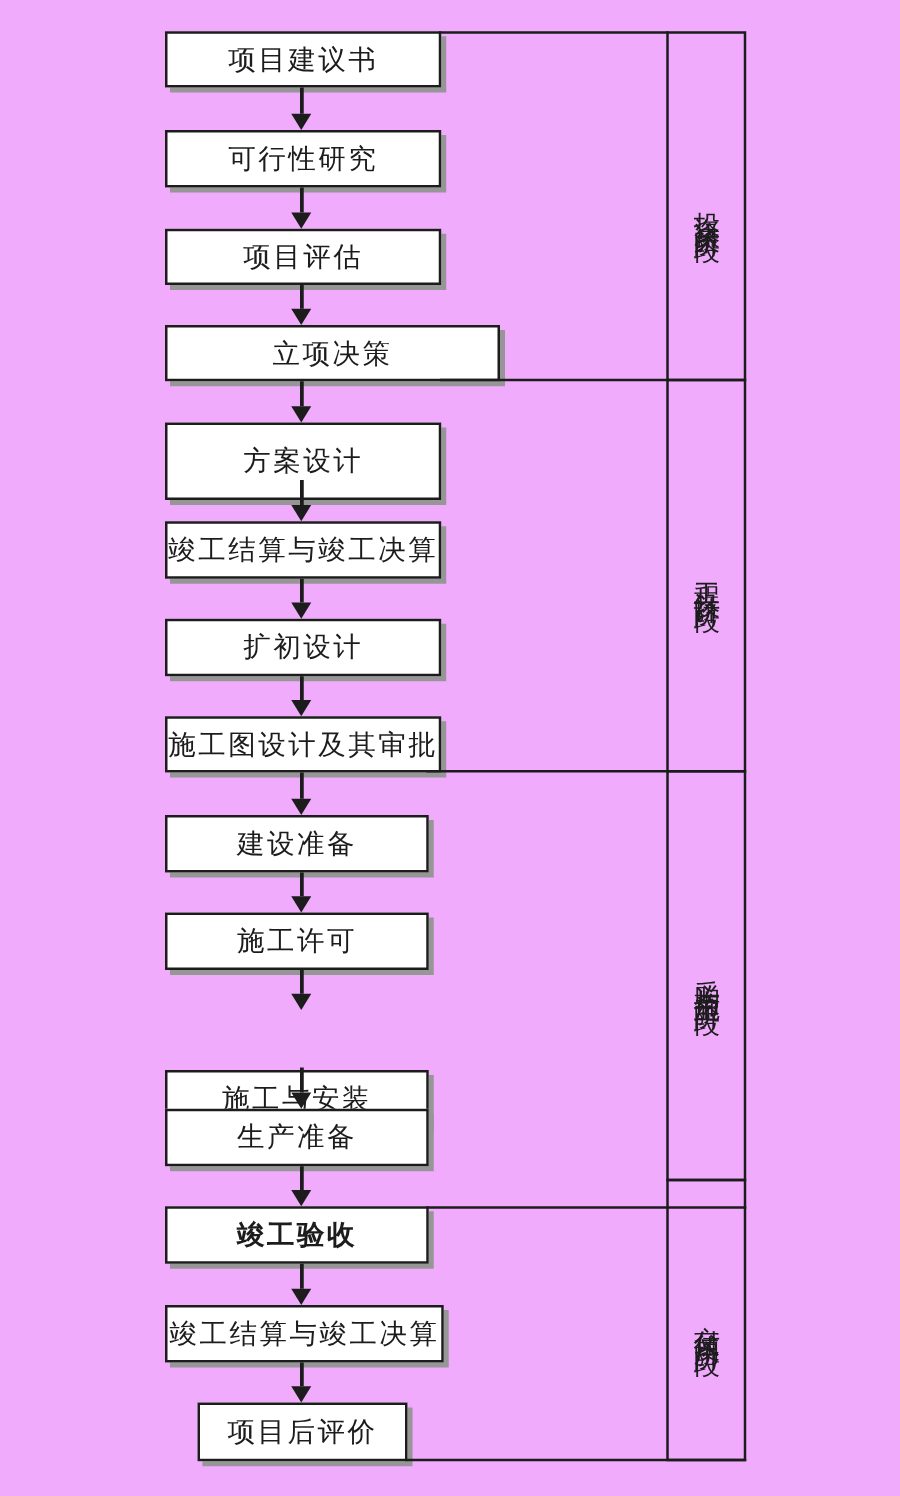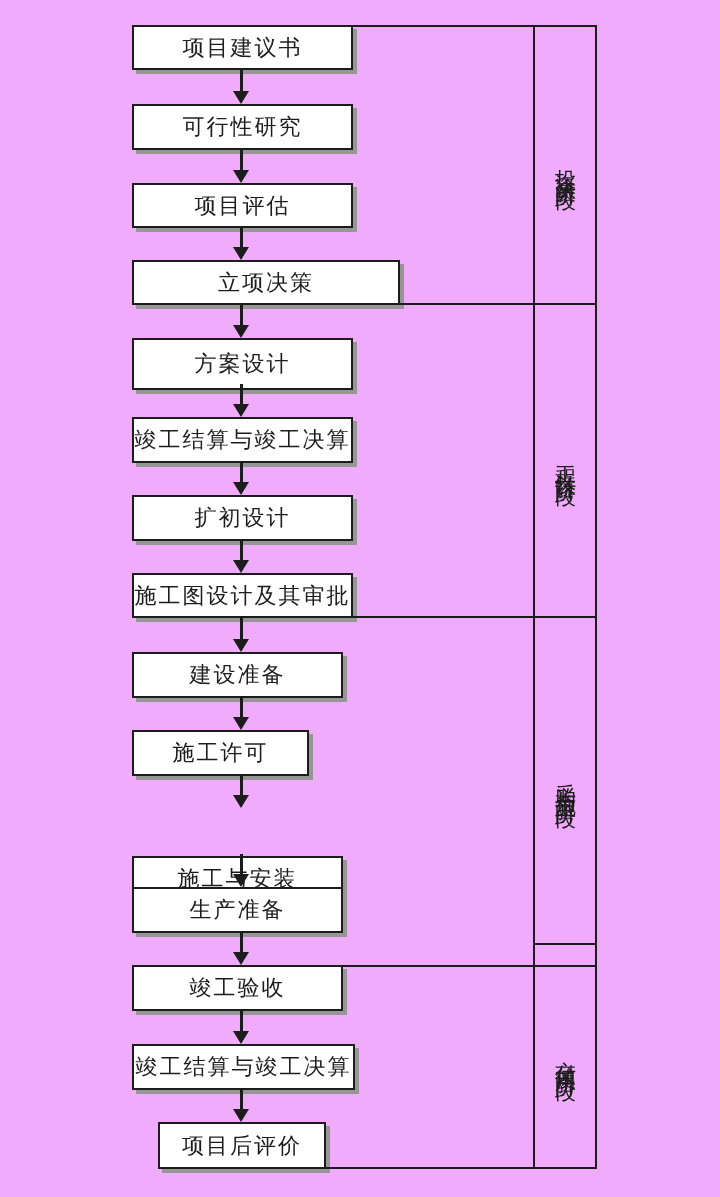--- a/index.html
+++ b/index.html
@@ -44,47 +44,47 @@
   <div class="box" style="left:132px;top:104px;width:221px;height:46px;">
       <span>可行性研究</span>
     </div>
   <div class="box" style="left:132px;top:183px;width:221px;height:45px;">
       <span>项目评估</span>
     </div>
   <div class="box" style="left:132px;top:260px;width:268px;height:45px;">
       <span>立项决策</span>
     </div>
 
-  <div class="box" style="left:132px;top:338px;width:221px;height:52px;">
+  <div class="box" style="left:132px;top:338px;width:221px;height:62px;">
       <span>方案设计</span>
     </div>
   <div class="box" style="left:132px;top:417px;width:221px;height:46px;">
       <span>竣工结算与竣工决算</span>
     </div>
   <div class="box" style="left:132px;top:495px;width:221px;height:46px;">
       <span>扩初设计</span>
     </div>
   <div class="box" style="left:132px;top:573px;width:221px;height:45px;">
       <span>施工图设计及其审批</span>
     </div>
 
   <div class="box" style="left:132px;top:652px;width:211px;height:46px;">
       <span>建设准备</span>
     </div>
-  <div class="box" style="left:132px;top:730px;width:177px;height:46px;">
+  <div class="box" style="left:132px;top:730px;width:211px;height:46px;">
       <span>施工许可</span>
     </div>
   <div class="box" style="left:132px;top:856px;width:211px;height:46px;">
       <span>施工与安装</span>
     </div>
   <div class="box" style="left:132px;top:887px;width:211px;height:46px;">
       <span>生产准备</span>
     </div>
 
-  <div class="box" style="left:132px;top:965px;width:211px;height:46px;">
+  <div class="box" style="left:132px;top:965px;width:211px;height:46px;font-weight:bold;">
       <span>竣工验收</span>
     </div>
   <div class="box" style="left:132px;top:1044px;width:223px;height:46px;">
       <span>竣工结算与竣工决算</span>
     </div>
   <div class="box" style="left:158px;top:1122px;width:168px;height:47px;text-align:right;">
       <span>项目后评价</span>
     </div>
 
   <div class="arrow" style="left:233px;top:70px;height:34px;">

